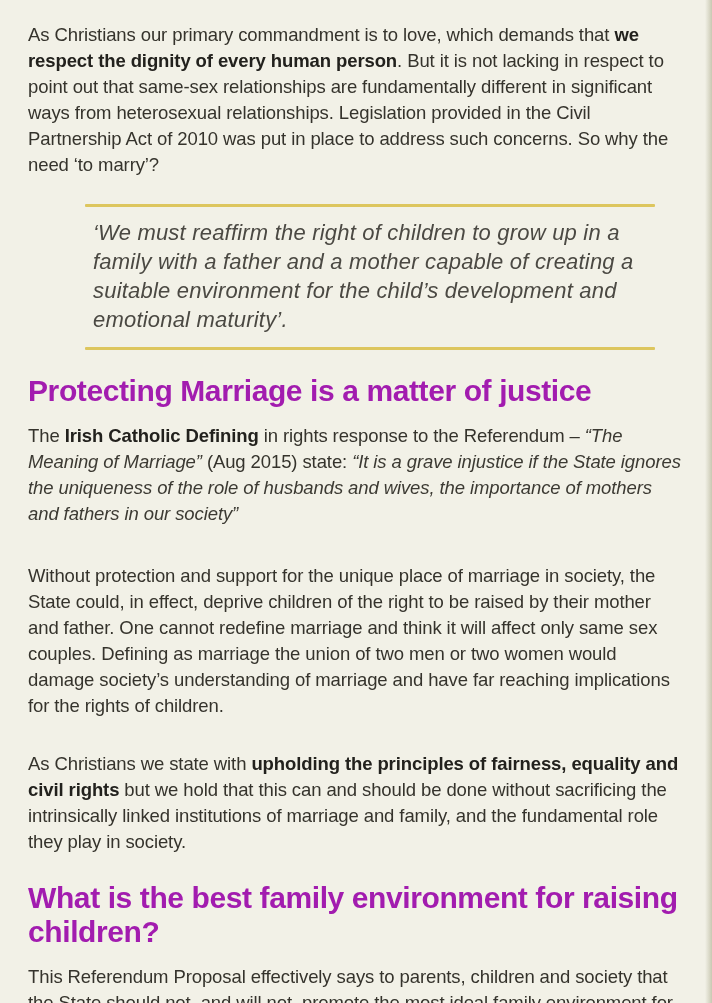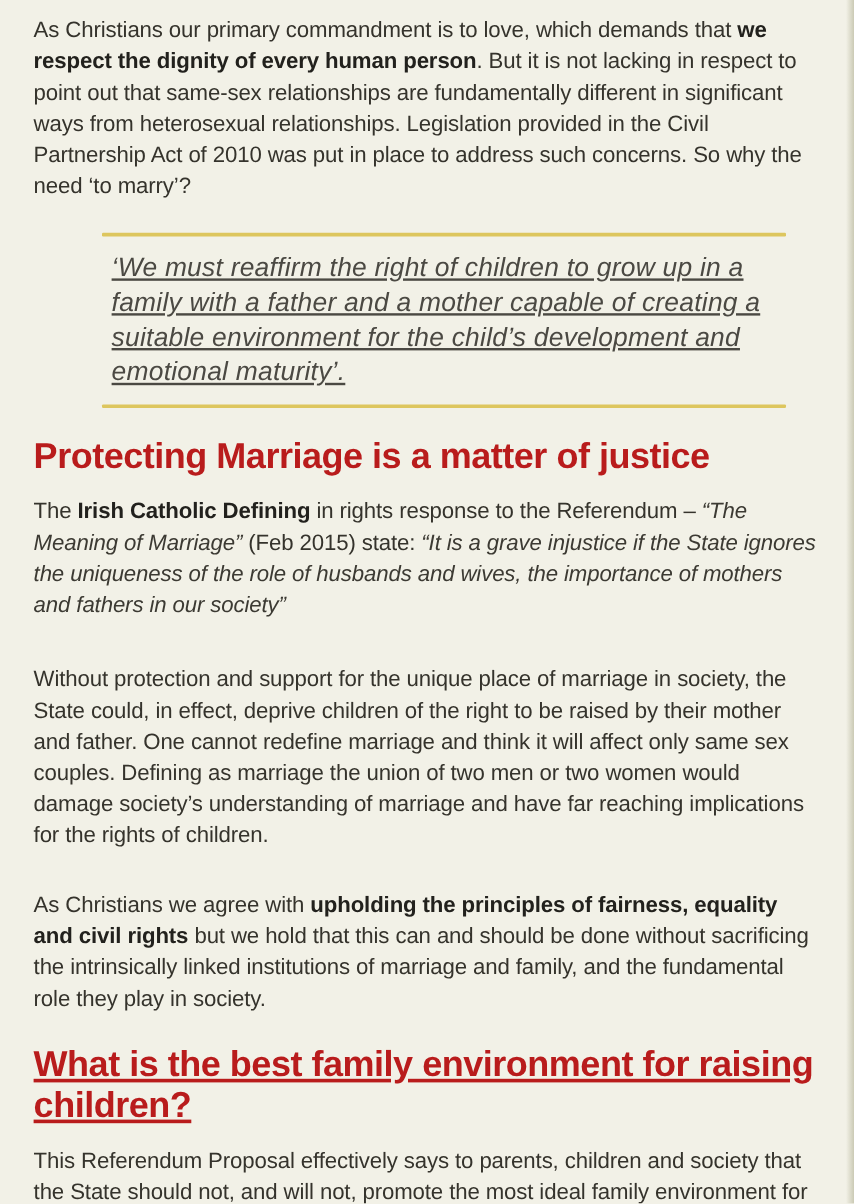--- a/index.html
+++ b/index.html
@@ -18,21 +18,21 @@
     position: relative;
     padding: 10px 30px 0 28px;
     box-sizing: border-box;
     width: 712px;
     height: 1003px;
   }
   p.body-para {
     font-size: 18.5px;
     line-height: 26px;
     color: #35332c;
-    margin: 2px 0 26px 0;
+    margin: 12px 0 26px 0;
     letter-spacing: -0.1px;
   }
   p.body-para b {
     font-weight: bold;
     color: #22211d;
   }
   p.body-para i {
     font-style: italic;
     color: #3c3a33;
   }
@@ -48,36 +48,34 @@
     border-radius: 1px;
   }
   .quote-text {
     font-size: 22px;
     font-style: italic;
     line-height: 29px;
     color: #4b4943;
     margin: 0;
     padding: 11px 14px 13px 8px;
     letter-spacing: 0.2px;
-    text-decoration: underline;
   }
   h1.section-heading {
     font-size: 30px;
     font-weight: bold;
-    color: #b91c1c;
+    color: #a21caf;
     line-height: 34px;
     margin: 24px 0 15px 0;
     letter-spacing: -0.4px;
   }
   h1.heading-justice {
     margin-top: 24px;
   }
   h1.heading-family {
     margin-top: 13px;
-    text-decoration: underline;
   }
   .scan-edge {
     position: absolute;
     top: 0;
     right: 0;
     width: 7px;
     height: 1003px;
     background: linear-gradient(to right, rgba(180,180,156,0), #c9c8b2);
     pointer-events: none;
   }
@@ -90,24 +88,24 @@
   <p class="body-para"><span>As Christians our primary commandment is to love, which demands that </span><b>we respect the dignity of every human person</b><span>. But it is not lacking in respect to point out that same-sex relationships are fundamentally different in significant ways from heterosexual relationships.  Legislation provided in the Civil Partnership Act of 2010 was put in place to address such concerns.  So why the need ‘to marry’?</span></p>
 
   <div class="quote-block">
     <div class="gold-rule"></div>
     <p class="quote-text">‘We must reaffirm the right of children to grow up in a family with a father and a mother capable of creating a suitable environment for the child’s development and emotional maturity’.</p>
     <div class="gold-rule"></div>
   </div>
 
   <h1 class="section-heading heading-justice">Protecting Marriage is a matter of justice</h1>
 
-  <p class="body-para"><span>The </span><b>Irish Catholic Defining</b><span> in rights response to the Referendum – </span><i>“The Meaning of Marriage”</i><span> (Feb 2015) state: </span><i>“It is a grave injustice if the State ignores the uniqueness of the role of husbands and wives, the importance of mothers and fathers in our society”</i></p>
+  <p class="body-para"><span>The </span><b>Irish Catholic Defining</b><span> in rights response to the Referendum – </span><i>“The Meaning of Marriage”</i><span> (Aug 2015) state: </span><i>“It is a grave injustice if the State ignores the uniqueness of the role of husbands and wives, the importance of mothers and fathers in our society”</i></p>
 
   <p class="body-para" style="margin-top:36px;">Without protection and support for the unique place of marriage in society, the State could, in effect, deprive children of the right to be raised by their mother and father. One cannot redefine marriage and think it will affect only same sex couples.  Defining as marriage the union of two men or two women would damage society’s understanding of marriage and have far reaching implications for the rights of children.</p>
 
-  <p class="body-para" style="margin-top:32px;"><span>As Christians we agree with </span><b>upholding the principles of fairness, equality and civil rights</b><span> but we hold that this can and should be done without sacrificing the intrinsically linked institutions of marriage and family, and the fundamental role they play in society.</span></p>
+  <p class="body-para" style="margin-top:32px;"><span>As Christians we state with </span><b>upholding the principles of fairness, equality and civil rights</b><span> but we hold that this can and should be done without sacrificing the intrinsically linked institutions of marriage and family, and the fundamental role they play in society.</span></p>
 
   <h1 class="section-heading heading-family">What is the best family environment for raising children?</h1>
 
   <p class="body-para">This Referendum Proposal effectively says to parents, children and society that the State should not, and will not, promote the most ideal family environment for raising children.  It implies that the natural ties between a child and its mother and father have no basic value.</p>
 
   <div class="scan-edge"></div>
 </div>
 
 </body></html>

